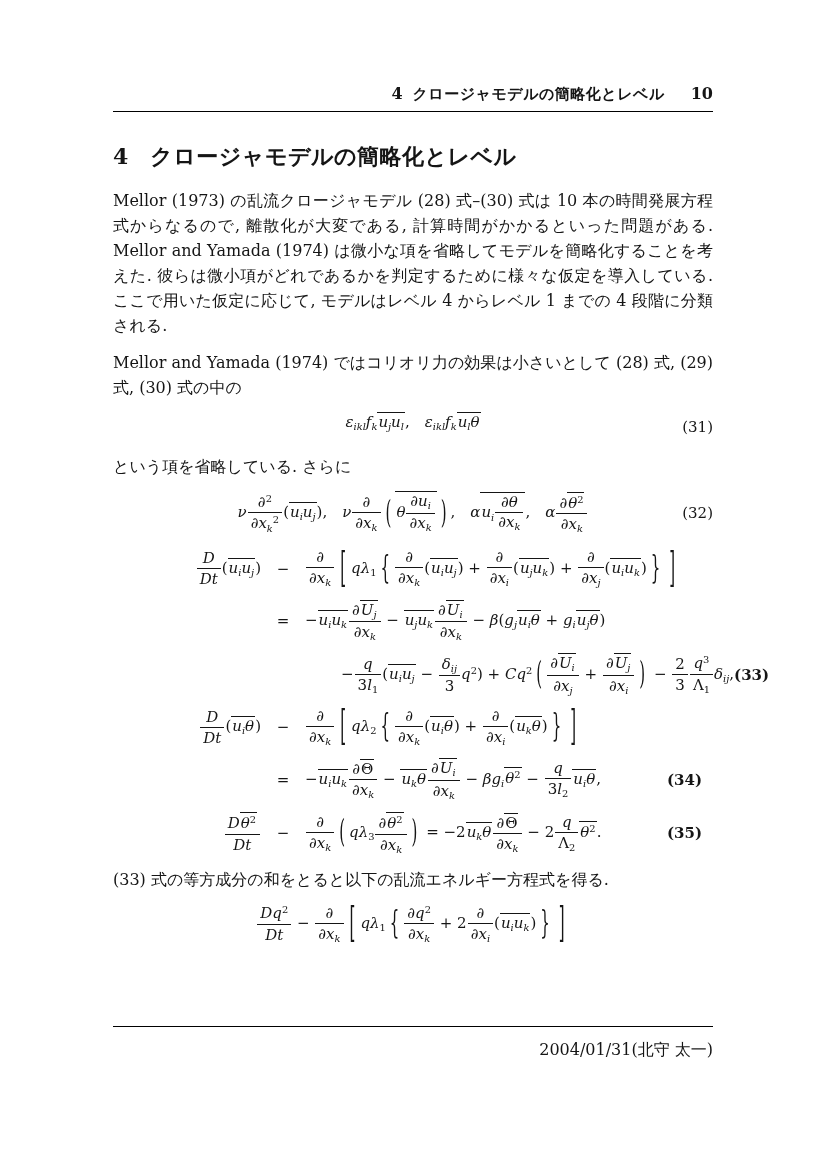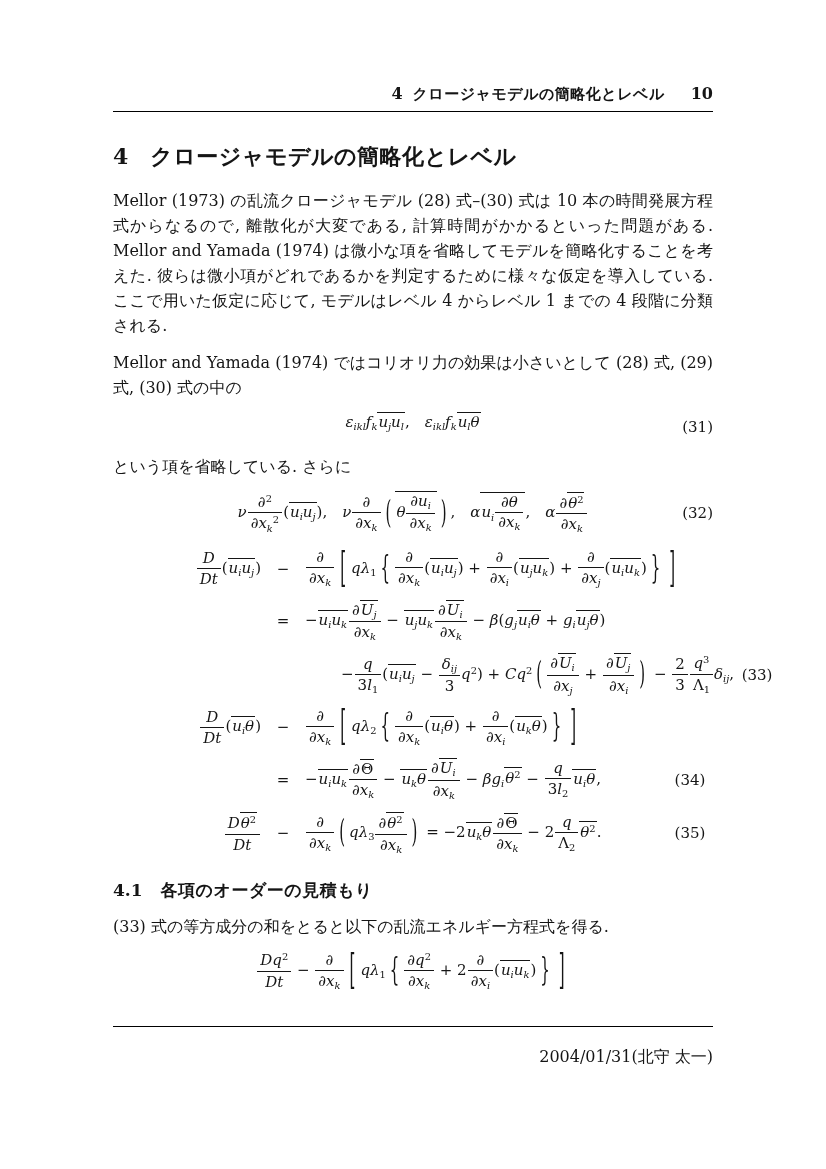--- a/index.html
+++ b/index.html
@@ -46,26 +46,26 @@
   .eqline{position:relative;text-align:center;margin:4px 0;min-height:30px;}
   .eqline .eqno{position:absolute;right:0;top:50%;transform:translateY(-50%);font-size:15px;}
 
   
   .eqalign{margin:14px 0 10px;}
   .arow{display:grid;grid-template-columns:148px 44px 1fr 46px;align-items:center;margin:11px 0;}
   .arow .lhs{text-align:right;}
   .arow .rel{text-align:center;}
   .arow .rhs{text-align:left;}
   .arow .rhs.ind{padding-left:36px;}
-  .arow .eqno{text-align:center;font-size:15px;}
+  .arow .eqno{text-align:left;font-size:15px;font-weight:bold;}
 
   
   .foot{
     position:absolute;left:113px;top:1026px;width:600px;
-    border-top:1px solid #000;padding-top:20px;text-align:right;font-size:16px;
+    border-top:1px solid #000;padding-top:13px;text-align:right;font-size:16px;
   }
 </style>
 </head>
 <body>
 
 <div class="page">
   <div class="content">
 
     <div class="runhead">
       <span class="rh-num">4</span>
@@ -128,24 +128,20 @@
           <div class="eqno">(34)</div>
         </div>
         <div class="arow">
           <div class="lhs math"><span class="mrow"><span class="frac"><span class="mrow num"><i>D</i><span class="mrow ol"><i>θ</i><sup><span class="mrow"><span>2</span></span></sup></span></span><span class="mrow den"><i>Dt</i></span></span></span></div>
           <div class="rel math"><span class="mrow"><span>−</span></span></div>
           <div class="rhs math"><span class="mrow"><span class="frac"><span class="mrow num"><i>∂</i></span><span class="mrow den"><i>∂x</i><sub><span class="mrow"><i>k</i></span></sub></span></span><span class="big">(</span><i>qλ</i><sub><span class="mrow"><span>3</span></span></sub><span class="frac"><span class="mrow num"><i>∂</i><span class="mrow ol"><i>θ</i><sup><span class="mrow"><span>2</span></span></sup></span></span><span class="mrow den"><i>∂x</i><sub><span class="mrow"><i>k</i></span></sub></span></span><span class="big">)</span><span> = −2</span><span class="mrow ol"><i>u</i><sub><span class="mrow"><i>k</i></span></sub><i>θ</i></span><span class="frac"><span class="mrow num"><i>∂</i><span class="mrow ol"><span>Θ</span></span></span><span class="mrow den"><i>∂x</i><sub><span class="mrow"><i>k</i></span></sub></span></span><span> − 2</span><span class="frac"><span class="mrow num"><i>q</i></span><span class="mrow den"><span>Λ</span><sub><span class="mrow"><span>2</span></span></sub></span></span><span class="mrow ol"><i>θ</i><sup><span class="mrow"><span>2</span></span></sup></span><span>.</span></span></div>
           <div class="eqno">(35)</div>
         </div>
       </div>
 
-    <h2 class="subsec">
-      <span class="h-num">4.1</span>
-      <span class="h-title">各項のオーダーの見積もり</span>
-    </h2>
 
     <p class="body">(33) 式の等方成分の和をとると以下の乱流エネルギー方程式を得る.</p>
 
     <div class="eqline">
       <span class="math"><span class="mrow"><span class="frac"><span class="mrow num"><i>Dq</i><sup><span class="mrow"><span>2</span></span></sup></span><span class="mrow den"><i>Dt</i></span></span><span> − </span><span class="frac"><span class="mrow num"><i>∂</i></span><span class="mrow den"><i>∂x</i><sub><span class="mrow"><i>k</i></span></sub></span></span><span class="big xl">[</span><i>qλ</i><sub><span class="mrow"><span>1</span></span></sub><span class="big">{</span><span class="frac"><span class="mrow num"><i>∂q</i><sup><span class="mrow"><span>2</span></span></sup></span><span class="mrow den"><i>∂x</i><sub><span class="mrow"><i>k</i></span></sub></span></span><span> + 2</span><span class="frac"><span class="mrow num"><i>∂</i></span><span class="mrow den"><i>∂x</i><sub><span class="mrow"><i>i</i></span></sub></span></span><span>(</span><span class="mrow ol"><i>u</i><sub><span class="mrow"><i>i</i></span></sub><i>u</i><sub><span class="mrow"><i>k</i></span></sub></span><span>)</span><span class="big">}</span><span class="big xl">]</span></span></span>
     </div>
 
   </div>
 
   <div class="foot">

